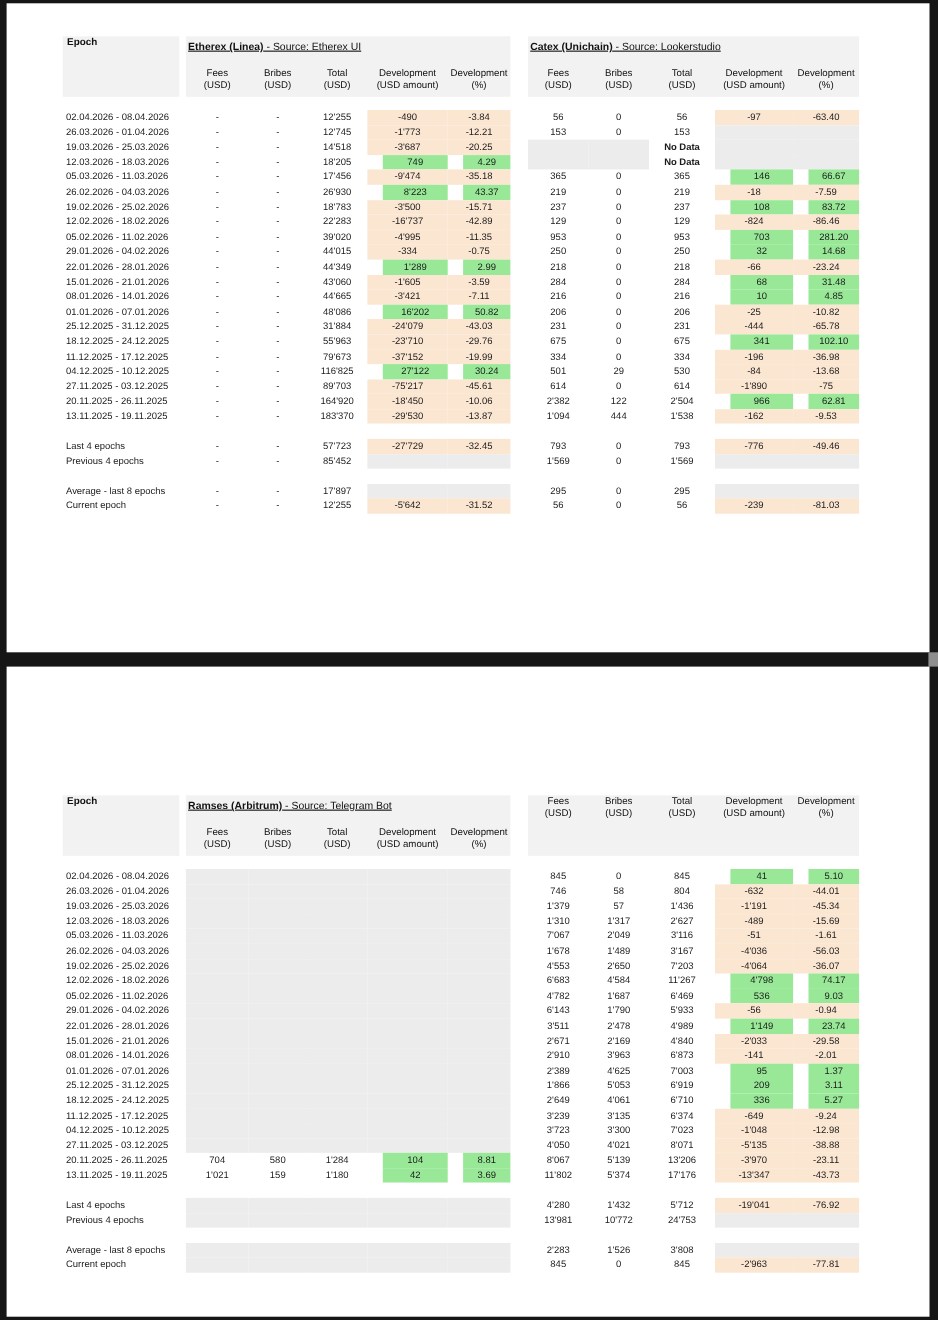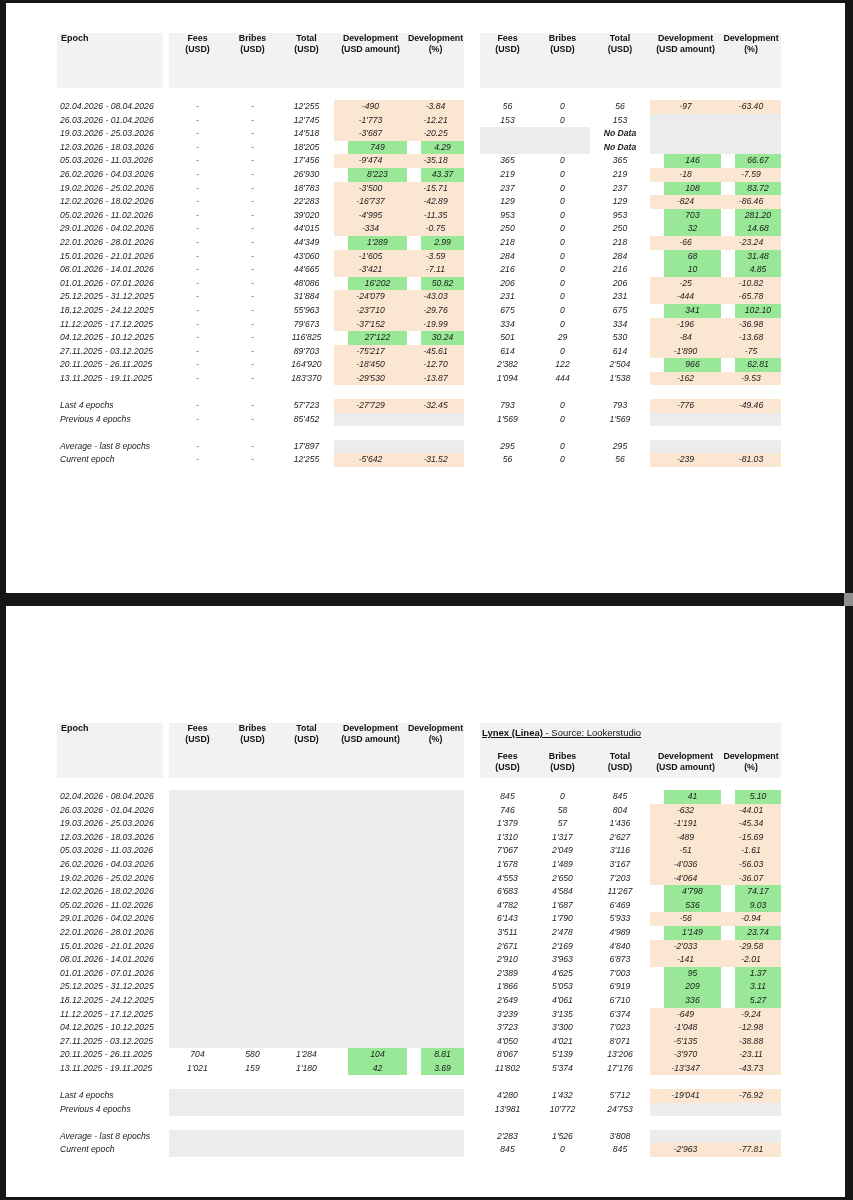--- a/index.html
+++ b/index.html
@@ -25,41 +25,42 @@
   .ebox{grid-column:1;margin-right:6px;display:flex;align-items:flex-start;}
   .elabel{font-weight:bold;font-size:9px;padding-left:4px;color:#111;}
   .sbox{display:flex;flex-direction:column;justify-content:space-between;}
   .sbox.s1{grid-column:2 / span 5;}
   .sbox.s2{grid-column:8 / span 5;}
   .stitle{font-size:9.5px;padding:4px 0 0 2px;white-space:nowrap;text-decoration:underline;color:#111;}
   .tname{font-weight:bold;}
   .cols{display:grid;padding-bottom:5px;}
   .cols.c1{grid-template-columns:57px 53px 55px 73px 57px;}
   .cols.c2{grid-template-columns:55px 55px 60px 71px 60px;}
-  .chead{text-align:center;font-weight:bold;font-size:8.8px;line-height:11px;color:#111;}
+  .chead{text-align:center;font-weight:normal;font-size:8.8px;line-height:11px;color:#111;}
 
   
-  .rows{grid-auto-rows:13.6px;margin-top:12px;font-style:italic;}
+  .rows{grid-auto-rows:13.6px;margin-top:12px;}
   .cell{font-size:8.6px;line-height:13.6px;text-align:center;white-space:nowrap;overflow:hidden;color:#1a1a1a;}
   .cell.epoch{text-align:left;padding-left:3px;}
   .bg-g{background:var(--green);margin-left:14px;}
   .bg-p{background:var(--peach);}
   .bg-e{background:var(--blankgray);}
   .bold{font-weight:bold;}
 </style>
 </head>
 <body style="background: rgb(22, 22, 22);">
 
 <div class="page" id="p1">
   <div class="tbl">
     <div class="grid hdr">
       <div class="hbox ebox">
         <span class="elabel">Epoch</span>
       </div>
       <div class="hbox sbox s1">
+        <div class="stitle"><span class="tname">Etherex (Linea)</span><span class="tsrc"> - Source: Etherex UI</span></div>
         <div class="cols c1">
           <div class="chead">
               <div>Fees</div>
               <div>(USD)</div>
             </div>
           <div class="chead">
               <div>Bribes</div>
               <div>(USD)</div>
             </div>
           <div class="chead">
@@ -71,20 +72,21 @@
               <div>(USD amount)</div>
             </div>
           <div class="chead">
               <div>Development</div>
               <div>(%)</div>
             </div>
         </div>
       </div>
       <div></div>
       <div class="hbox sbox s2">
+        <div class="stitle"><span class="tname">Catex (Unichain)</span><span class="tsrc"> - Source: Lookerstudio</span></div>
         <div class="cols c2">
           <div class="chead">
               <div>Fees</div>
               <div>(USD)</div>
             </div>
           <div class="chead">
               <div>Bribes</div>
               <div>(USD)</div>
             </div>
           <div class="chead">
@@ -329,21 +331,21 @@
         <div class="cell num">614</div>
         <div class="cell num">0</div>
         <div class="cell num">614</div>
         <div class="cell num bg-p">-1'890</div>
         <div class="cell num bg-p">-75</div>
         <div class="cell epoch">20.11.2025 - 26.11.2025</div>
         <div class="cell num">-</div>
         <div class="cell num">-</div>
         <div class="cell num">164'920</div>
         <div class="cell num bg-p">-18'450</div>
-        <div class="cell num bg-p">-12.70</div>
+        <div class="cell num bg-p">-10.06</div>
         <div class="cell gapc"></div>
         <div class="cell num">2'382</div>
         <div class="cell num">122</div>
         <div class="cell num">2'504</div>
         <div class="cell num bg-g">966</div>
         <div class="cell num bg-g">62.81</div>
         <div class="cell epoch">13.11.2025 - 19.11.2025</div>
         <div class="cell num">-</div>
         <div class="cell num">-</div>
         <div class="cell num">183'370</div>
@@ -433,20 +435,21 @@
 
 <div class="nub" style="background: rgb(142, 142, 142);"></div>
 
 <div class="page" id="p2">
   <div class="tbl">
     <div class="grid hdr">
       <div class="hbox ebox">
         <span class="elabel">Epoch</span>
       </div>
       <div class="hbox sbox s1">
+        <div class="stitle"><span class="tname">Ramses (Arbitrum)</span><span class="tsrc"> - Source: Telegram Bot</span></div>
         <div class="cols c1">
           <div class="chead">
               <div>Fees</div>
               <div>(USD)</div>
             </div>
           <div class="chead">
               <div>Bribes</div>
               <div>(USD)</div>
             </div>
           <div class="chead">
@@ -458,21 +461,20 @@
               <div>(USD amount)</div>
             </div>
           <div class="chead">
               <div>Development</div>
               <div>(%)</div>
             </div>
         </div>
       </div>
       <div></div>
       <div class="hbox sbox s2">
-        <div class="stitle"><span class="tname">Lynex (Linea)</span><span class="tsrc"> - Source: Lookerstudio</span></div>
         <div class="cols c2">
           <div class="chead">
               <div>Fees</div>
               <div>(USD)</div>
             </div>
           <div class="chead">
               <div>Bribes</div>
               <div>(USD)</div>
             </div>
           <div class="chead">

